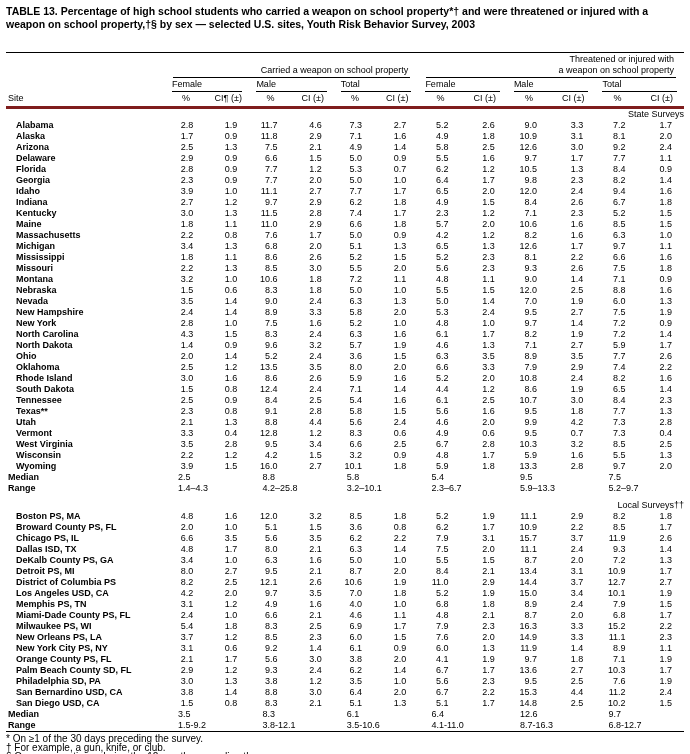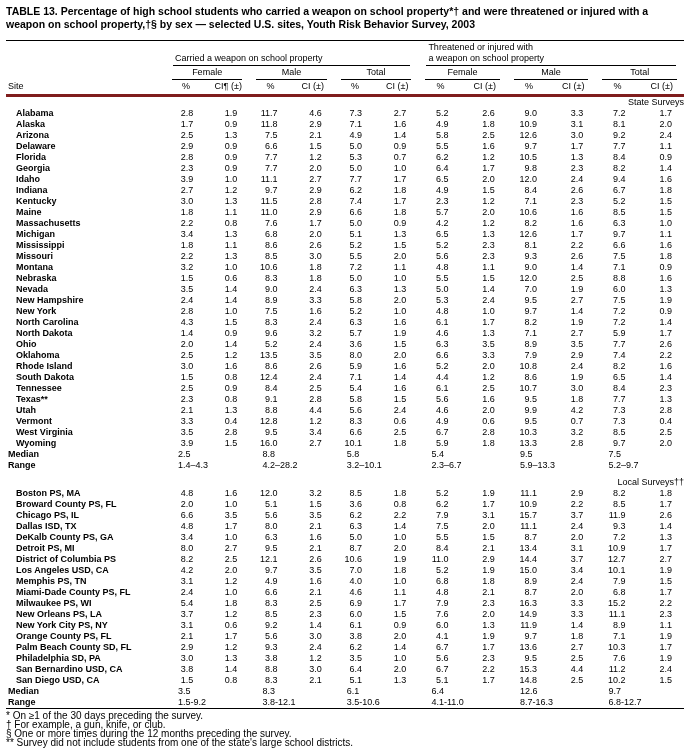--- a/index.html
+++ b/index.html
@@ -6,41 +6,41 @@
   html,body { background:#fff; }
   body {
     width:690px; height:754px;
     font-family:"Liberation Sans", sans-serif;
     color:#000;
     padding:5px 6px 0 6px;
     overflow:hidden;
   }
   .title {
     font-size:10.5px; font-weight:bold; line-height:1.28;
-    margin-bottom:8px;
+    margin-bottom:20px;
   }
   table {
     width:678px; border-collapse:collapse; table-layout:fixed;
     border-top:1px solid #000; border-bottom:1px solid #000;
   }
   col.c-site { width:158px; }
   col.c-n  { width:42px; }
   col.c-n2 { width:44px; }
   th, td {
     font-size:9px; font-weight:normal; line-height:11px;
     padding:0; vertical-align:bottom;
     white-space:nowrap; overflow:hidden;
   }
   .grp-inner {
-    text-align:left; border-bottom:1px solid #000;
+    text-align:right; border-bottom:1px solid #000;
     margin:0 8px; padding:1px 2px 1px 2px;
   }
   .g2 { white-space:pre-line; }
   .sub-inner {
-    text-align:center; border-bottom:1px solid #000;
+    text-align:left; border-bottom:1px solid #000;
     margin:0 7px; padding:1px 0 1px 0;
   }
   .measure-row th {
     border-bottom:3px solid #7f1d1d; text-align:center;
     padding:1px 0 2px 0;
   }
   .measure-row th.site-h { text-align:left; padding-left:2px; }
   td.site { text-align:left; padding-left:10px;font-weight:bold; }
   td.section-label { text-align:right; padding-left:2px; }
   tr.section-gap td { padding-top:6px;margin-left:29px; }
@@ -568,20 +568,35 @@
         <td class="num">6.6</td>
         <td class="num ci">2.5</td>
         <td class="num">6.7</td>
         <td class="num ci">2.8</td>
         <td class="num">10.3</td>
         <td class="num ci">3.2</td>
         <td class="num">8.5</td>
         <td class="num ci">2.5</td>
       </tr>
       <tr>
+        <td class="site">Wisconsin</td>
+        <td class="num">2.2</td>
+        <td class="num ci">1.2</td>
+        <td class="num">4.2</td>
+        <td class="num ci">1.5</td>
+        <td class="num">3.2</td>
+        <td class="num ci">0.9</td>
+        <td class="num">4.8</td>
+        <td class="num ci">1.7</td>
+        <td class="num">5.9</td>
+        <td class="num ci">1.6</td>
+        <td class="num">5.5</td>
+        <td class="num ci">1.3</td>
+      </tr>
+      <tr>
         <td class="site">Wyoming</td>
         <td class="num">3.9</td>
         <td class="num ci">1.5</td>
         <td class="num">16.0</td>
         <td class="num ci">2.7</td>
         <td class="num">10.1</td>
         <td class="num ci">1.8</td>
         <td class="num">5.9</td>
         <td class="num ci">1.8</td>
         <td class="num">13.3</td>
@@ -594,21 +609,21 @@
         <td class="pair" colspan="2">2.5</td>
         <td class="pair" colspan="2">8.8</td>
         <td class="pair" colspan="2">5.8</td>
         <td class="pair" colspan="2">5.4</td>
         <td class="pair" colspan="2">9.5</td>
         <td class="pair" colspan="2">7.5</td>
       </tr>
       <tr>
         <td class="site summary-label">Range</td>
         <td class="pair" colspan="2">1.4–4.3</td>
-        <td class="pair" colspan="2">4.2–28.2</td>
+        <td class="pair" colspan="2">4.2–25.8</td>
         <td class="pair" colspan="2">3.2–10.1</td>
         <td class="pair" colspan="2">2.3–6.7</td>
         <td class="pair" colspan="2">5.9–13.3</td>
         <td class="pair" colspan="2">5.2–9.7</td>
       </tr>
       <tr class="section-gap">
         <td class="section-label" colspan="13">Local Surveys††</td>
       </tr>
       <tr>
         <td class="site">Boston PS, MA</td>

